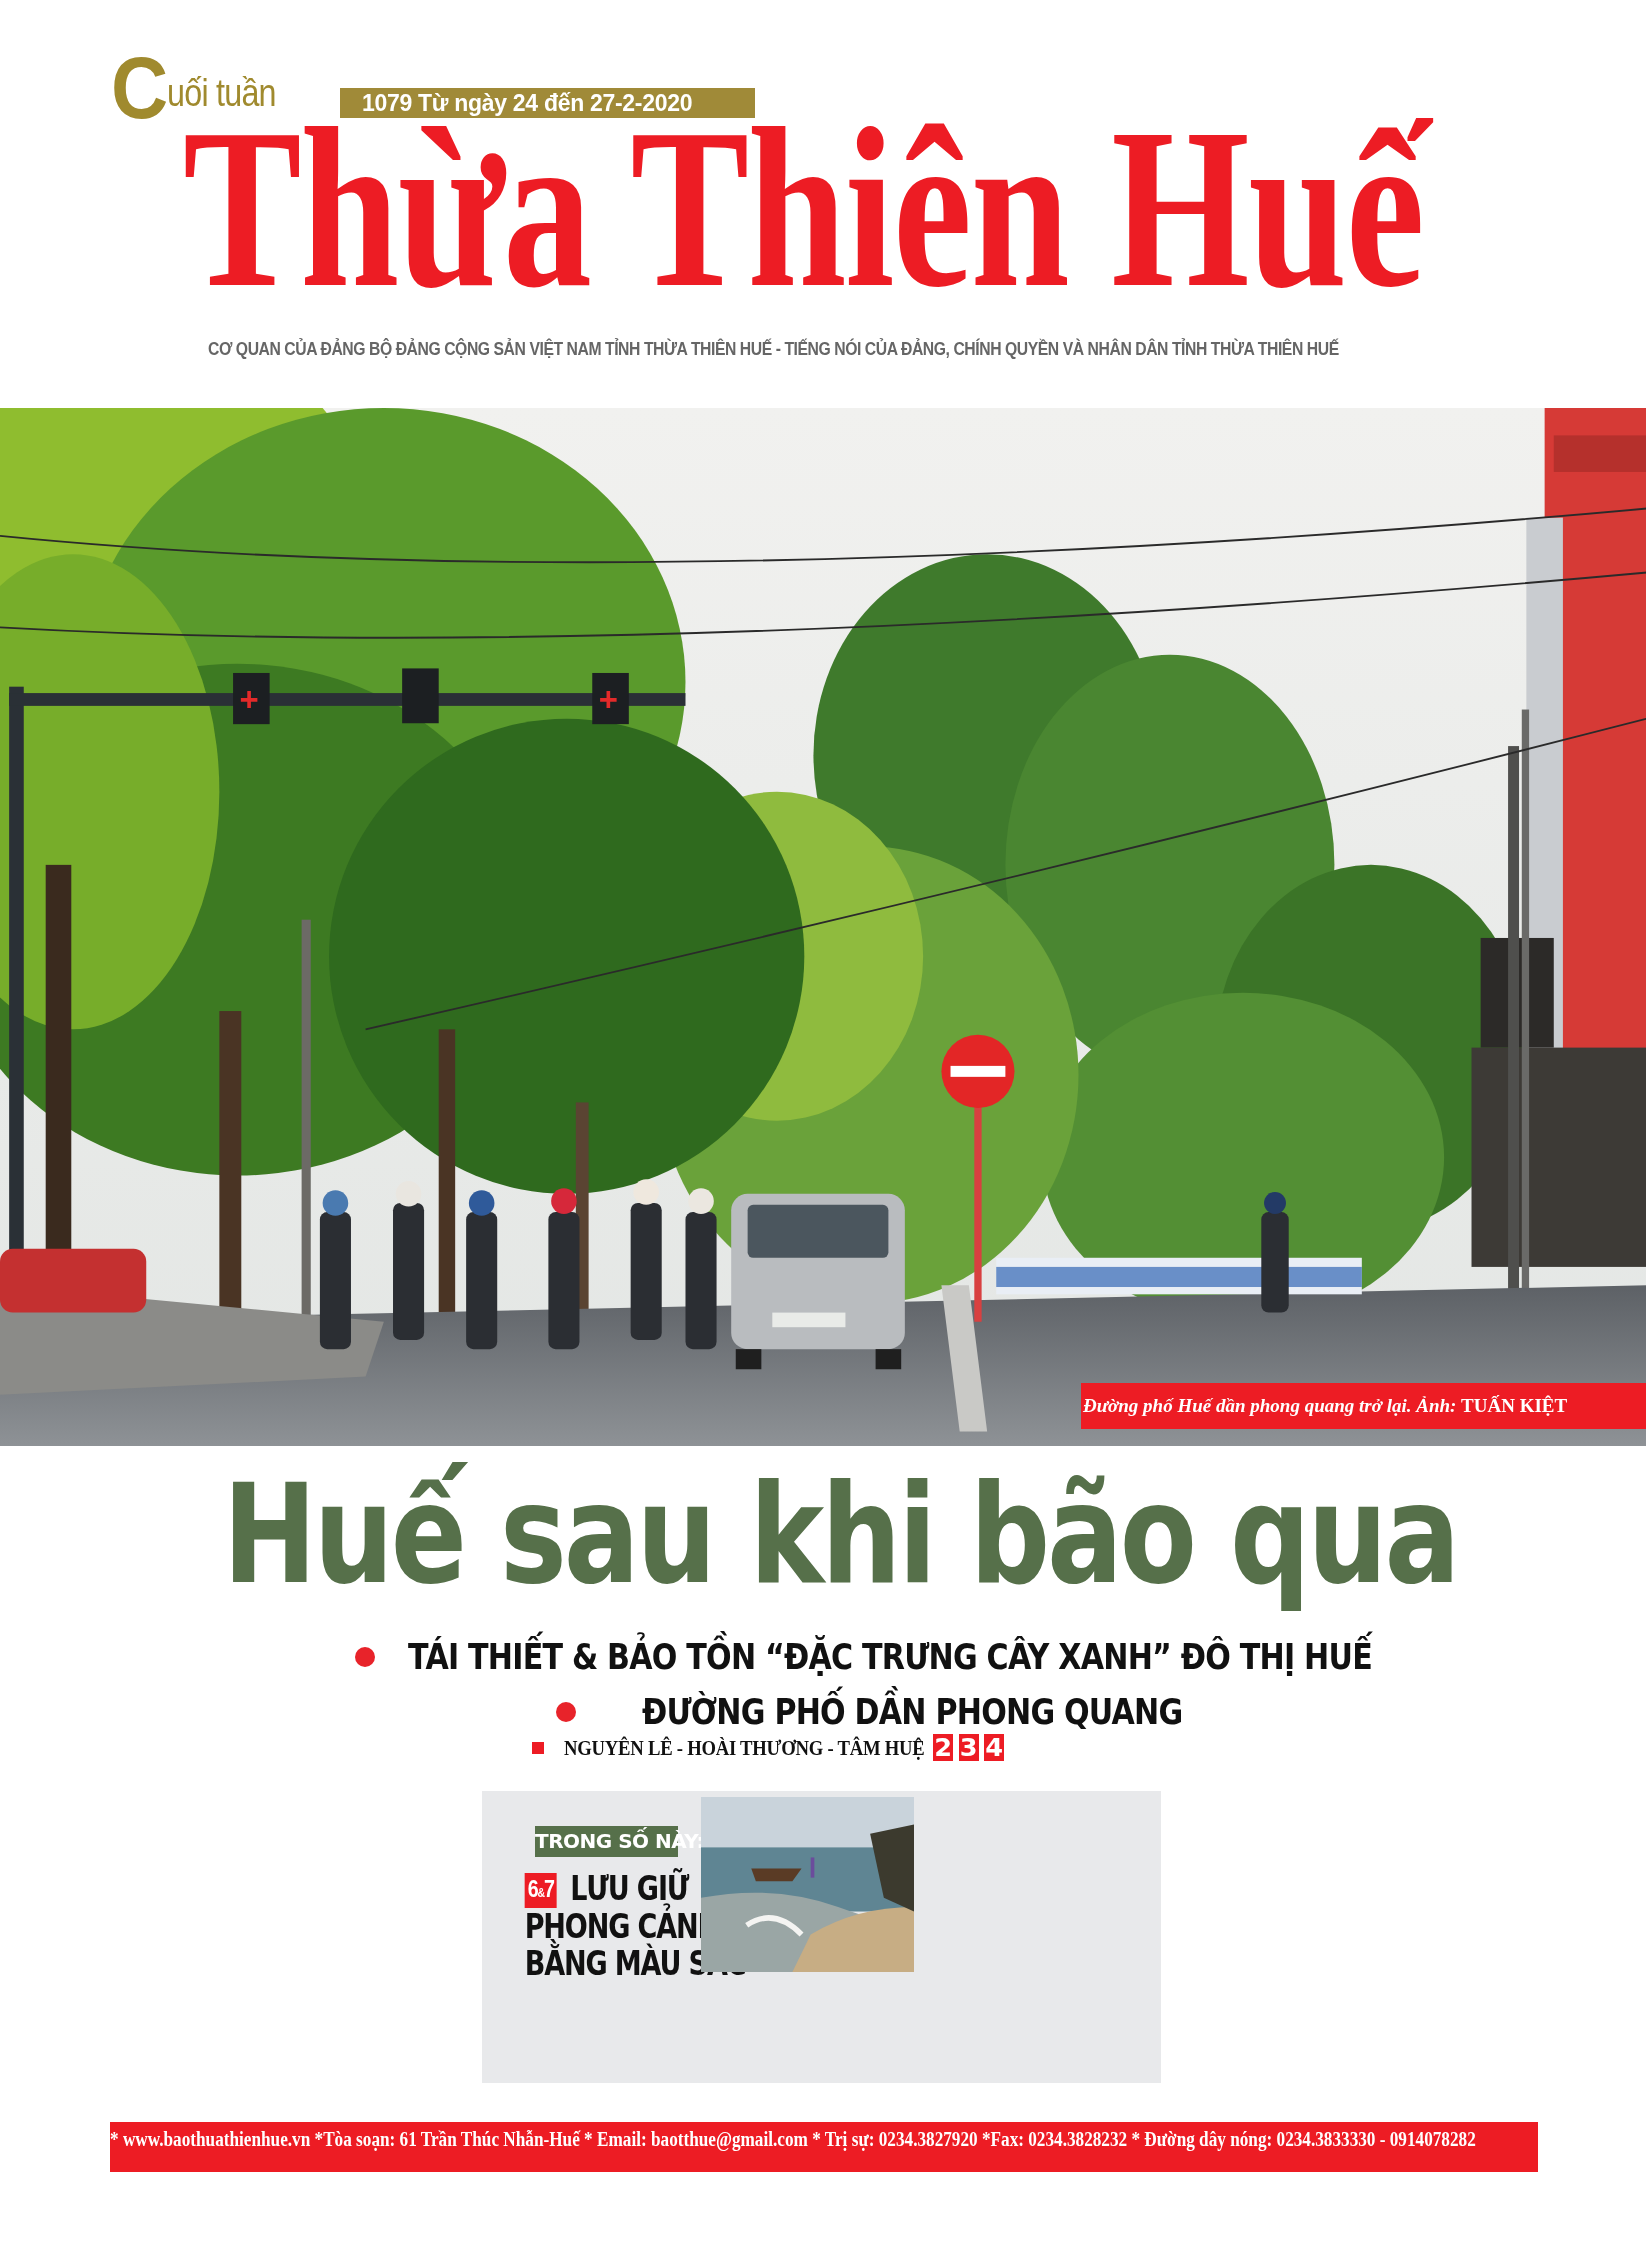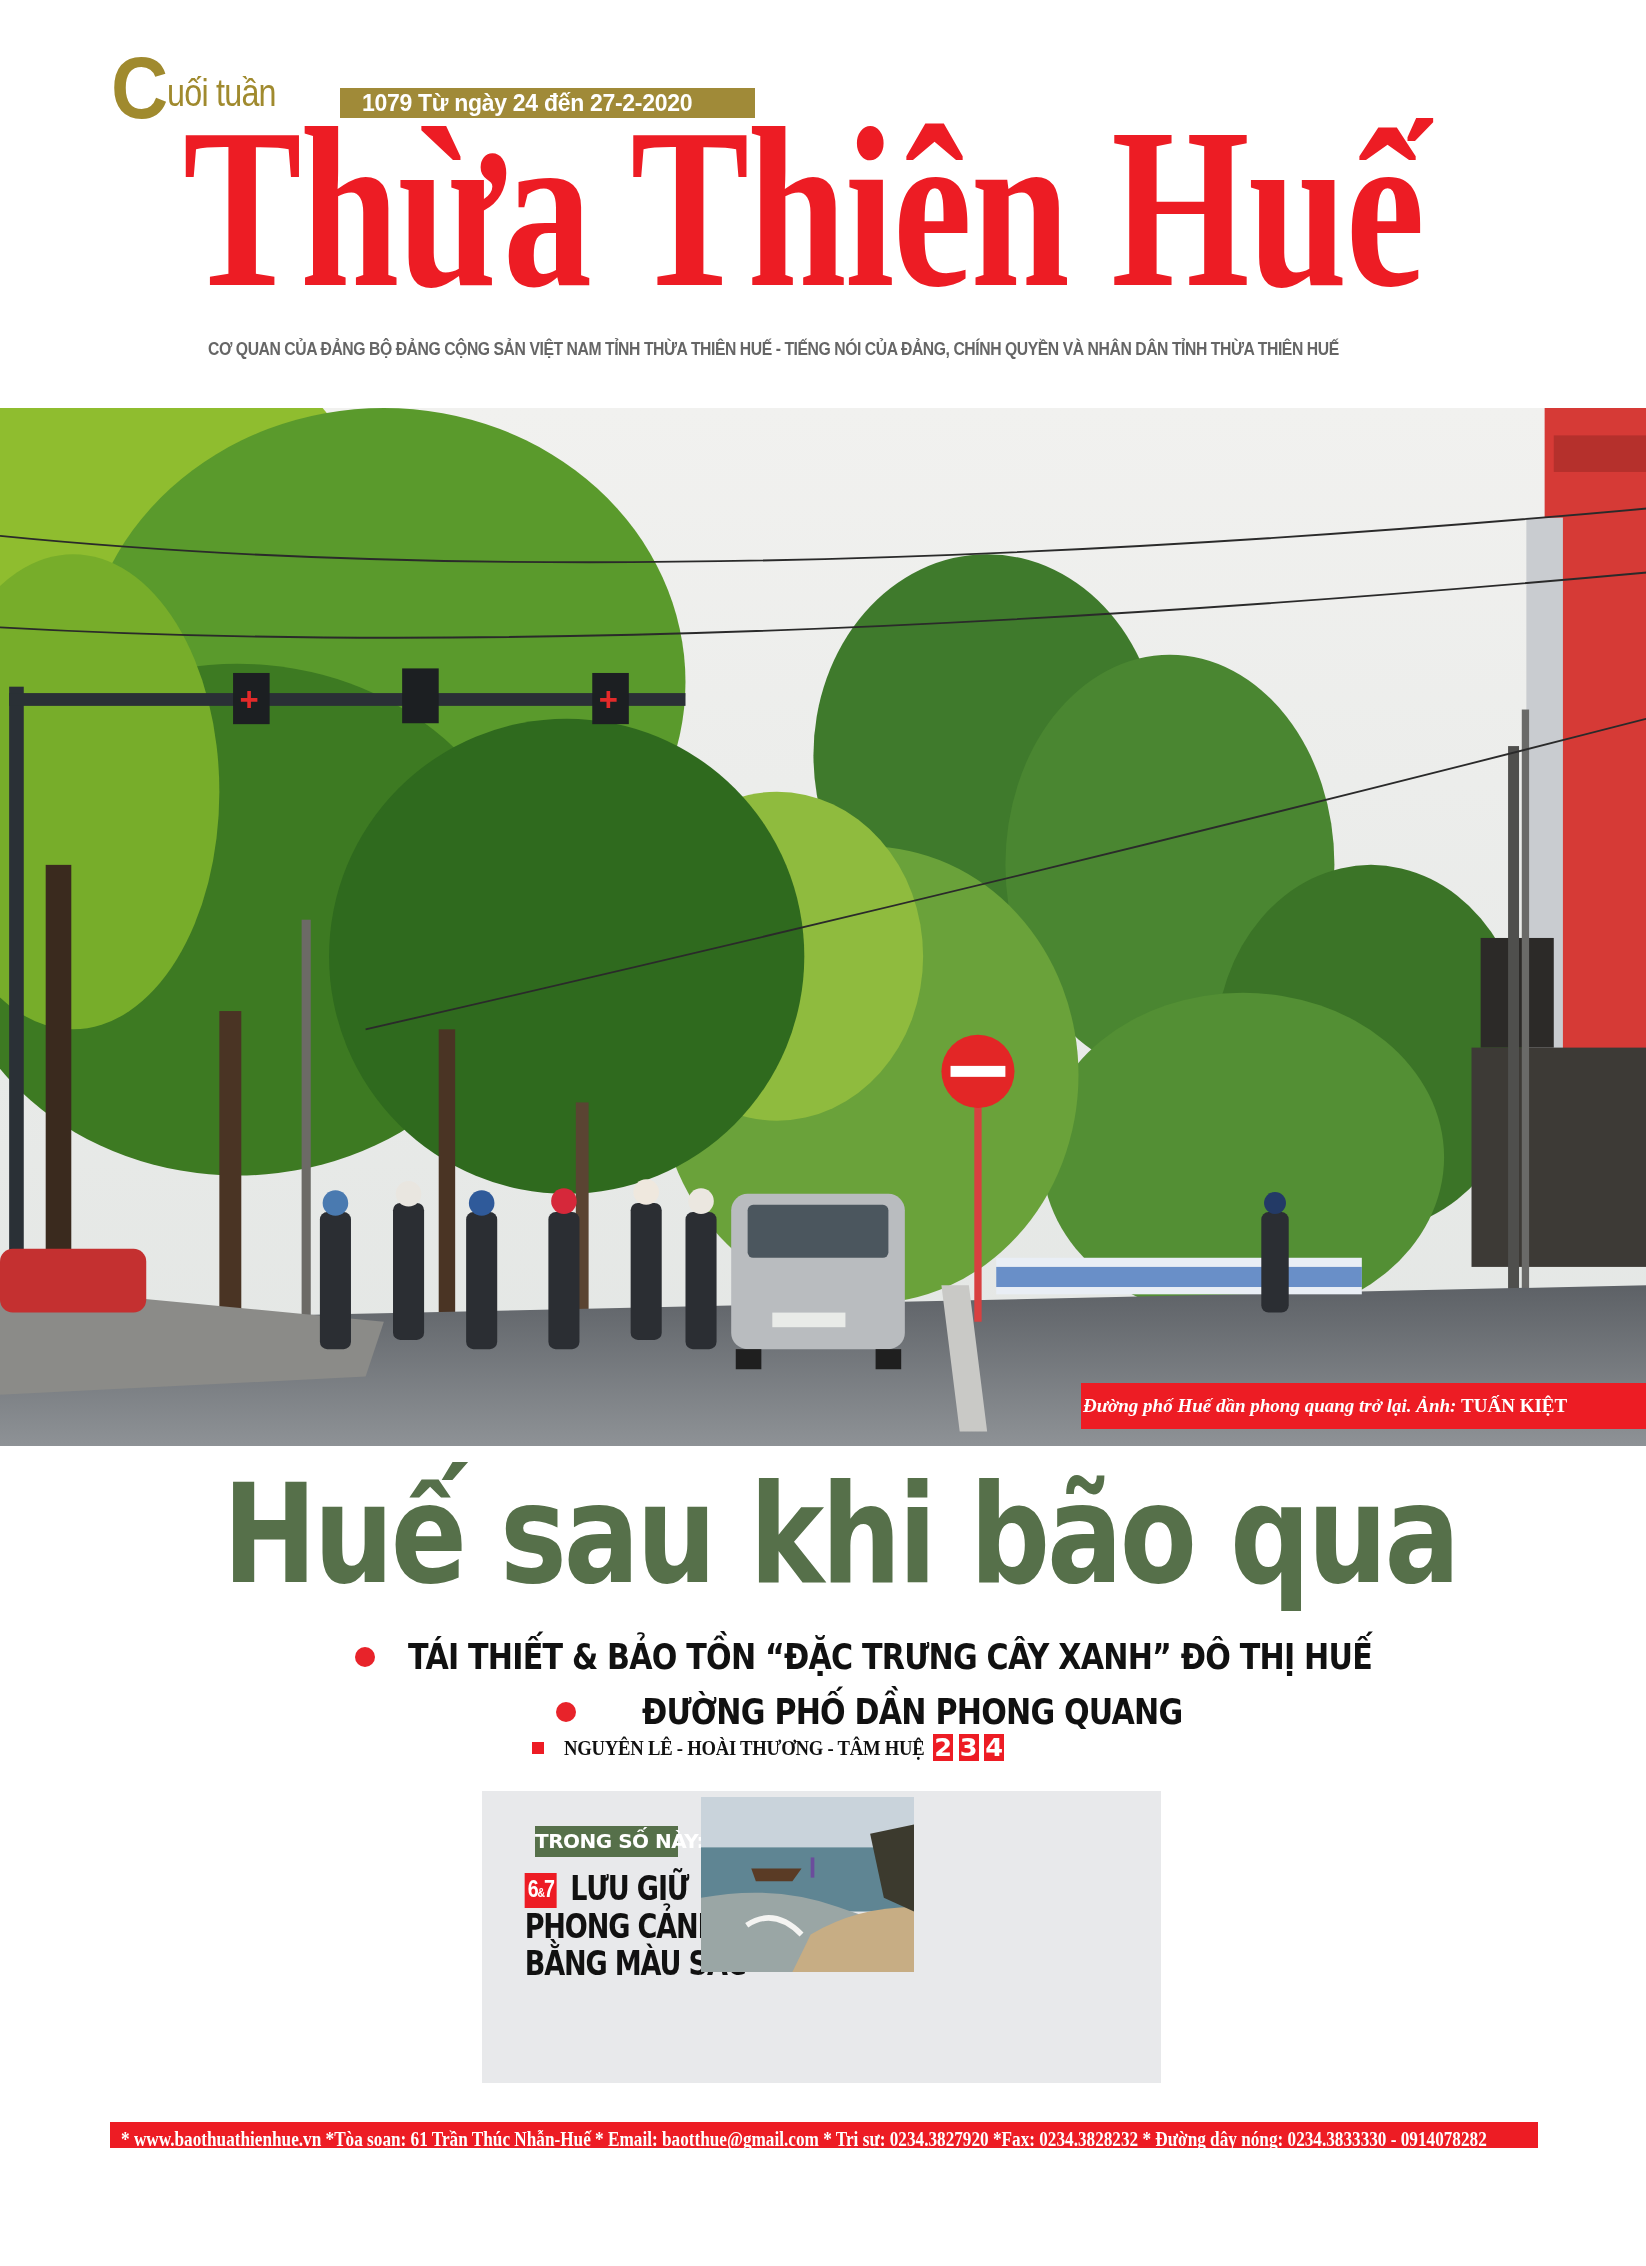--- a/index.html
+++ b/index.html
@@ -42,21 +42,21 @@
   .story1 { position: absolute; left: 9.1px; top: 79px; width: 187px; text-align: right; }
   .story-text { font-family: "DejaVu Sans", sans-serif; font-weight: bold; font-size: 33px; line-height: 37px; color: #111111; letter-spacing: -1.4px; white-space: nowrap; display: block; transform: scaleX(0.82); transform-origin: right top; }
   .story-text.left { transform-origin: left top; text-align: left; }
   .page-badge { display: inline-block; background: #ed1c24; color: #ffffff; font-weight: bold; font-size: 24px; line-height: 31px; padding: 0 3.7px; vertical-align: middle; margin-right: 16.4px; font-family: "Liberation Sans", sans-serif; }
   .page-badge small { font-size: 12.8px; }
   .inside-photo { position: absolute; left: 219px; top: 6.4px; width: 213px; height: 175px; overflow: hidden; }
   .inside-photo svg { width: 100%; height: 100%; display: block; }
   .story2 { position: absolute; left: 219px; top: 183px; width: 219px; }
 
   
-  .footer-bar { position: absolute; left: 110px; top: 2122px; width: 1428px; height: 26px; background: #ed1c24; color: #ffffff; font-family: "Liberation Serif", serif; font-weight: bold; font-size: 20px; line-height: 35px; white-space: nowrap; padding-left: 11px; box-sizing: border-box; overflow: hidden; }
+  .footer-bar { position: absolute; left: 110px; top: 2122px; width: 1428px; height: 50px; background: #ed1c24; color: #ffffff; font-family: "Liberation Serif", serif; font-weight: bold; font-size: 20px; line-height: 35px; white-space: nowrap; box-sizing: border-box; overflow: hidden; }
   .footer-bar span { display: inline-block; transform: scaleX(0.86); transform-origin: left center; }
 </style>
 </head>
 <body>
 
 <div class="masthead">
   <div class="cuoi-tuan">
     <span class="ct-big-c">C</span>
     <span class="ct-rest">uối tuần</span>
   </div>

